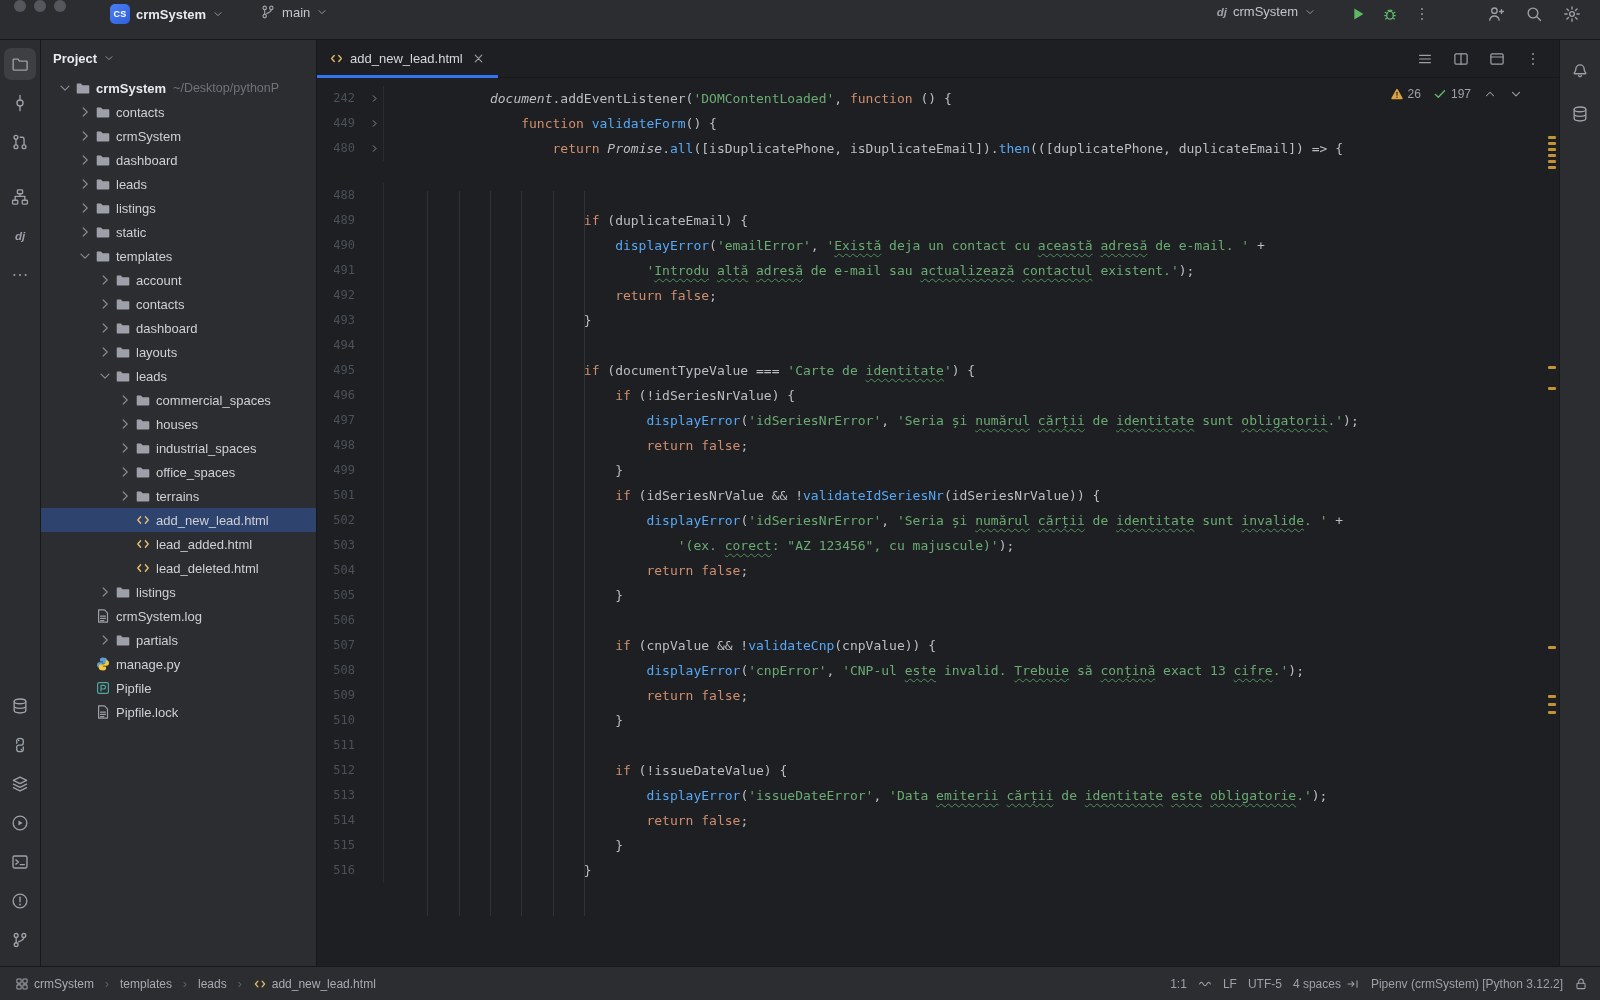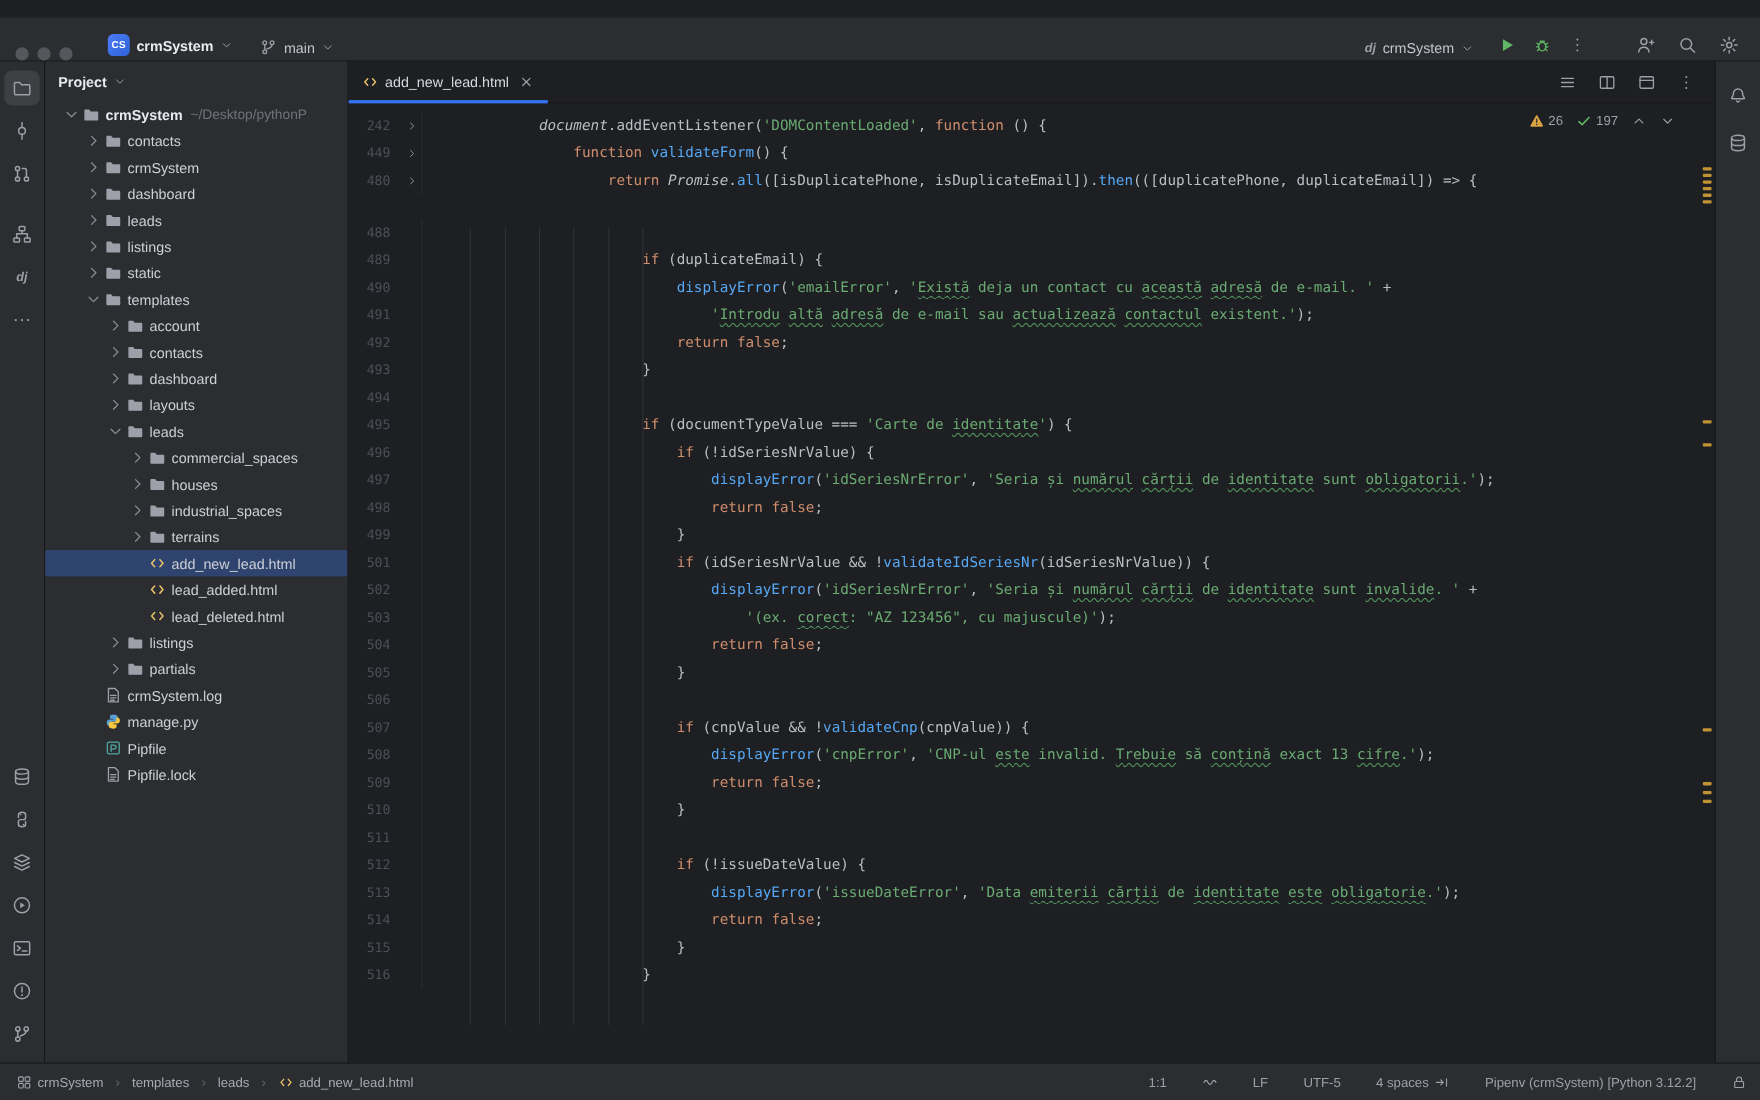--- a/index.html
+++ b/index.html
@@ -7,21 +7,21 @@
   body { background:#1e1f22; color:#bcbec4; font-family:"Liberation Sans","DejaVu Sans",sans-serif; font-size:13px; }
   .app { width:1600px; height:1000px; display:flex; flex-direction:column; }
 
   .ic { display:inline-flex; width:16px; height:16px; flex:none; align-items:center; justify-content:center; color:#9da0a8; }
   .ic svg { width:100%; height:100%; display:block; }
   .ic-12 { width:12px; height:12px; }
   .ic-14 { width:14px; height:14px; }
   .ic-18 { width:18px; height:18px; }
 
   
-  .titlebar { height:40px; background:#2b2d30; border-bottom:1px solid #17181b; display:flex; align-items:flex-end; padding:0 14px; gap:8px; flex:none;margin-top:16px; }
+  .titlebar { height:40px; background:#2b2d30; border-bottom:1px solid #17181b; display:flex; align-items:flex-start; padding:0 14px; gap:20px; flex:none; }
   .traffic { display:flex; gap:8px; margin-right:16px; }
   .tl { width:12px; height:12px; border-radius:50%; background:#55575c; }
   .tb-group { display:flex; align-items:center; gap:6px; padding:4px 8px; border-radius:6px; }
   .cs-logo { width:20px; height:20px; border-radius:5px; background:linear-gradient(135deg,#4c7cf5,#2e62d9); color:#fff; font-size:9px; font-weight:bold; display:flex; align-items:center; justify-content:center; letter-spacing:.3px; }
   .tb-strong { color:#e8eaf0; font-weight:600; }
   .tb-label { color:#c2c5cc; }
   .dj-glyph { font-size:11.5px; font-weight:bold; font-style:italic; color:#9da0a8; }
   .tb-spacer { flex:1; }
   .tb-actions { display:flex; align-items:center; gap:4px; }
   .tb-btn { width:28px; height:28px; border-radius:6px; display:flex; align-items:center; justify-content:center; }
@@ -84,21 +84,21 @@
   .stripe { position:absolute; top:0; right:0; bottom:0; width:14px; }
   .stripe-mark { position:absolute; right:3px; width:8px; height:3px; border-radius:1px; }
 
   .right-strip { width:41px; background:#2b2d30; border-left:1px solid #17181b; display:flex; flex-direction:column; align-items:center; padding:14px 0; gap:12px; flex:none; }
 
   
   .statusbar { height:34px; background:#2b2d30; border-top:1px solid #17181b; display:flex; align-items:center; padding:0 12px; font-size:12px; color:#9da0a8; flex:none; }
   .crumbs { display:flex; align-items:center; gap:4px; }
   .crumb { display:flex; align-items:center; gap:5px; padding:2px 3px; color:#a8abb2; }
   .sep-glyph { color:#5d6066; font-size:13px; line-height:1; }
-  .status-right { margin-left:auto; display:flex; align-items:flex-start; gap:32px; }
+  .status-right { margin-left:auto; display:flex; align-items:flex-start; gap:11px; }
   .status-item { display:flex; align-items:center; gap:5px; }
 </style>
 </head>
 <body>
 
 <div class="app">
 
   <header class="titlebar">
     <div class="traffic">
       <span class="tl"></span>
@@ -552,20 +552,34 @@
             <span class="ic chev">
               <svg viewBox="0 0 16 16" fill="none" stroke="currentColor" stroke-width="1.2" stroke-linecap="round" stroke-linejoin="round">
                 <path d="M6.2 4l4 4-4 4"></path>
               </svg>
             </span>
             <span class="ic tree-icon">
               <svg viewBox="0 0 16 16" fill="none" stroke="currentColor" stroke-width="1.2" stroke-linecap="round" stroke-linejoin="round">
                 <path d="M1.7 4.2c0-.4.3-.7.7-.7h3.6l1.5 1.8h6.1c.4 0 .7.3.7.7v6.8c0 .4-.3.7-.7.7H2.4c-.4 0-.7-.3-.7-.7z" fill="currentColor" stroke="none"></path>
               </svg>
             </span>
+            <span class="tree-label">office_spaces</span>
+          </div>
+          <div class="tree-row">
+            <span class="tree-indent" style="width: 76px;"></span>
+            <span class="ic chev">
+              <svg viewBox="0 0 16 16" fill="none" stroke="currentColor" stroke-width="1.2" stroke-linecap="round" stroke-linejoin="round">
+                <path d="M6.2 4l4 4-4 4"></path>
+              </svg>
+            </span>
+            <span class="ic tree-icon">
+              <svg viewBox="0 0 16 16" fill="none" stroke="currentColor" stroke-width="1.2" stroke-linecap="round" stroke-linejoin="round">
+                <path d="M1.7 4.2c0-.4.3-.7.7-.7h3.6l1.5 1.8h6.1c.4 0 .7.3.7.7v6.8c0 .4-.3.7-.7.7H2.4c-.4 0-.7-.3-.7-.7z" fill="currentColor" stroke="none"></path>
+              </svg>
+            </span>
             <span class="tree-label">terrains</span>
           </div>
           <div class="tree-row selected">
             <span class="tree-indent" style="width: 76px;"></span>
             <span class="ic chev"></span>
             <span class="ic tree-icon">
               <svg viewBox="0 0 16 16" fill="none" stroke="#e8bf6a" stroke-width="1.4" stroke-linecap="round" stroke-linejoin="round">
                 <path d="M5.6 4.8L2.8 8l2.8 3.2M10.4 4.8L13.2 8l-2.8 3.2"></path>
               </svg>
             </span>
@@ -599,43 +613,43 @@
               </svg>
             </span>
             <span class="ic tree-icon">
               <svg viewBox="0 0 16 16" fill="none" stroke="currentColor" stroke-width="1.2" stroke-linecap="round" stroke-linejoin="round">
                 <path d="M1.7 4.2c0-.4.3-.7.7-.7h3.6l1.5 1.8h6.1c.4 0 .7.3.7.7v6.8c0 .4-.3.7-.7.7H2.4c-.4 0-.7-.3-.7-.7z" fill="currentColor" stroke="none"></path>
               </svg>
             </span>
             <span class="tree-label">listings</span>
           </div>
           <div class="tree-row">
-            <span class="tree-indent" style="width: 56px;"></span>
-            <span class="ic chev">
-              <svg viewBox="0 0 16 16" fill="none" stroke="currentColor" stroke-width="1.2" stroke-linecap="round" stroke-linejoin="round">
-                <path d="M6.2 4l4 4-4 4"></path>
-              </svg>
-            </span>
-            <span class="ic tree-icon">
-              <svg viewBox="0 0 16 16" fill="none" stroke="currentColor" stroke-width="1.2" stroke-linecap="round" stroke-linejoin="round">
-                <path d="M1.7 4.2c0-.4.3-.7.7-.7h3.6l1.5 1.8h6.1c.4 0 .7.3.7.7v6.8c0 .4-.3.7-.7.7H2.4c-.4 0-.7-.3-.7-.7z" fill="currentColor" stroke="none"></path>
-              </svg>
-            </span>
-            <span class="tree-label">partials</span>
-          </div>
-          <div class="tree-row">
             <span class="tree-indent" style="width: 36px;"></span>
             <span class="ic chev"></span>
             <span class="ic tree-icon">
               <svg viewBox="0 0 16 16" fill="none" stroke="currentColor" stroke-width="1.2" stroke-linecap="round" stroke-linejoin="round">
                 <path d="M3.6 1.9h5.9l3 3v9.2H3.6z"></path>
                 <path d="M5.6 8.2h4.8M5.6 10.4h4.8M5.6 12.6h3.2"></path>
               </svg>
             </span>
             <span class="tree-label">crmSystem.log</span>
+          </div>
+          <div class="tree-row">
+            <span class="tree-indent" style="width: 56px;"></span>
+            <span class="ic chev">
+              <svg viewBox="0 0 16 16" fill="none" stroke="currentColor" stroke-width="1.2" stroke-linecap="round" stroke-linejoin="round">
+                <path d="M6.2 4l4 4-4 4"></path>
+              </svg>
+            </span>
+            <span class="ic tree-icon">
+              <svg viewBox="0 0 16 16" fill="none" stroke="currentColor" stroke-width="1.2" stroke-linecap="round" stroke-linejoin="round">
+                <path d="M1.7 4.2c0-.4.3-.7.7-.7h3.6l1.5 1.8h6.1c.4 0 .7.3.7.7v6.8c0 .4-.3.7-.7.7H2.4c-.4 0-.7-.3-.7-.7z" fill="currentColor" stroke="none"></path>
+              </svg>
+            </span>
+            <span class="tree-label">partials</span>
           </div>
           <div class="tree-row">
             <span class="tree-indent" style="width: 36px;"></span>
             <span class="ic chev"></span>
             <span class="ic tree-icon">
               <svg viewBox="0 0 16 16">
                 <path d="M7.9 1.6c-1.9 0-2.9.8-2.9 2v1.9h3v.7H4.2C2.9 6.2 2 7.4 2 9s.9 2.8 2.2 2.8h1V10c0-1.2 1-2.2 2.2-2.2h2.9c1 0 1.8-.8 1.8-1.8V3.6c0-1.2-2.3-2-4.2-2z" fill="#5a9fd4"></path>
                 <path d="M8.1 14.4c1.9 0 2.9-.8 2.9-2v-1.9H8v-.7h3.8c1.3 0 2.2-1.2 2.2-2.8s-.9-2.8-2.2-2.8h-1V6c0 1.2-1 2.2-2.2 2.2H5.7c-1 0-1.8.8-1.8 1.8v2.4c0 1.2 2.3 2 4.2 2z" fill="#f5c840"></path>
               </svg>
             </span>

